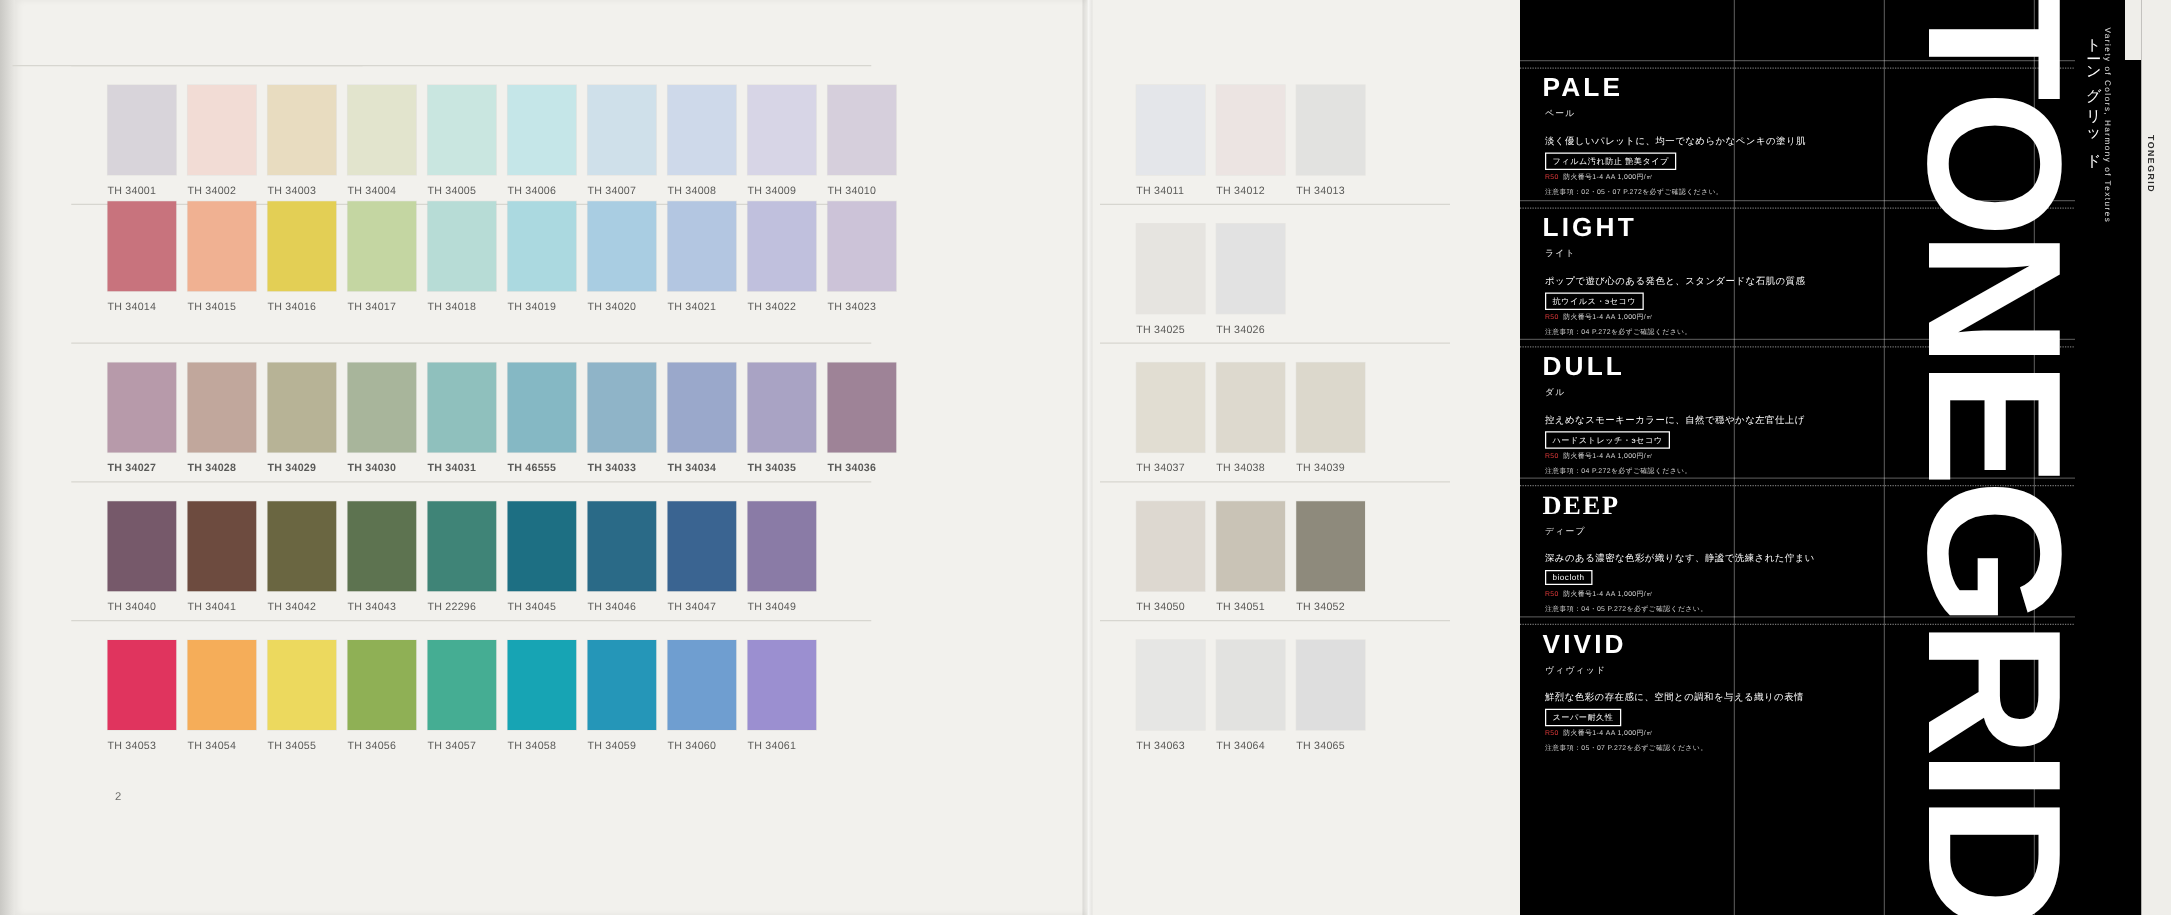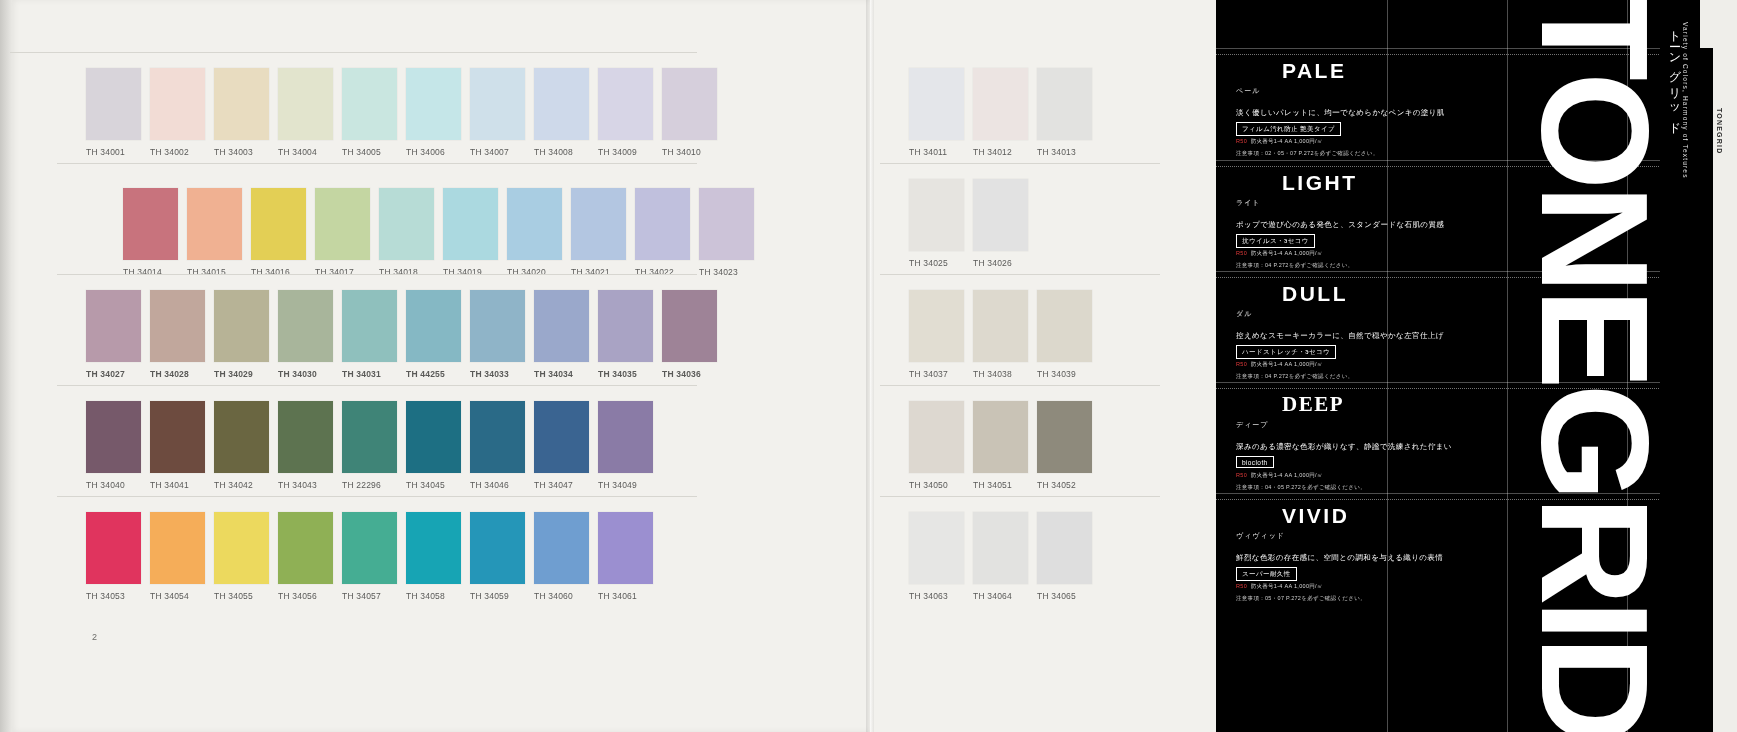--- a/index.html
+++ b/index.html
@@ -64,21 +64,21 @@
   .tex-weave{background-image:
       repeating-linear-gradient(0deg,rgba(255,255,255,.20) 0 1px,transparent 1px 3px),
       repeating-linear-gradient(90deg,rgba(0,0,0,.10) 0 1px,transparent 1px 3px),
       var(--c);
       background-size:100% 100%,100% 100%,100% 100%;}
 
   
   .sec{position:absolute;left:0;width:521px;color:#fff;}
   .sec-title{
     position:absolute;left:18px;font-size:21px;font-weight:bold;
-    letter-spacing:2.5px;color:#fff;line-height:1;margin-left:48px;
+    letter-spacing:2.5px;color:#fff;line-height:1;
   }
   .sec-title.serif{font-family:"Liberation Serif", serif;letter-spacing:1.5px;}
   .sec-kana{position:absolute;left:20px;font-size:7px;color:#e6e6e6;letter-spacing:1px;}
   .sec-desc{position:absolute;left:20px;font-size:7.5px;color:#ffffff;letter-spacing:.4px;white-space:nowrap;}
   .sec-badge{
     position:absolute;left:20px;font-size:6.5px;color:#fff;
     border:1px solid #fff;padding:1.5px 5px;letter-spacing:.4px;white-space:nowrap;
   }
   .sec-spec{position:absolute;left:20px;font-size:5.5px;color:#d8d8d8;letter-spacing:.3px;white-space:nowrap;}
   .sec-spec .red{color:#e03a3a;}
@@ -172,21 +172,21 @@
           <div class="sw tex-paint" style="--c:#d7d5e6;background-color:#d7d5e6"></div>
           <div class="lbl">TH 34009</div>
         </div>
         <div class="cell">
           <div class="sw tex-paint" style="--c:#d6cfdc;background-color:#d6cfdc"></div>
           <div class="lbl">TH 34010</div>
         </div>
       </div>
       <div class="rowline" style="top: 163px;"></div>
       <div class="rowline" style="left: 880px; width: 280px; top: 163px;"></div>
-      <div class="swatches" style="top: 188px; position: absolute; margin-left: 37px;">
+      <div class="swatches" style="top: 161px; position: absolute;">
         <div class="cell">
           <div class="sw tex-stucco" style="--c:#c8737d;background-color:#c8737d"></div>
           <div class="lbl">TH 34014</div>
         </div>
         <div class="cell">
           <div class="sw tex-stucco" style="--c:#f0b192;background-color:#f0b192"></div>
           <div class="lbl">TH 34015</div>
         </div>
         <div class="cell">
           <div class="sw tex-stucco" style="--c:#e3cf55;background-color:#e3cf55"></div>
@@ -239,21 +239,21 @@
         <div class="cell">
           <div class="sw tex-stucco" style="--c:#a8b59b;background-color:#a8b59b"></div>
           <div class="lbl">TH 34030</div>
         </div>
         <div class="cell">
           <div class="sw tex-stucco" style="--c:#8fc0bd;background-color:#8fc0bd"></div>
           <div class="lbl">TH 34031</div>
         </div>
         <div class="cell">
           <div class="sw tex-stucco" style="--c:#85b8c4;background-color:#85b8c4"></div>
-          <div class="lbl">TH 44255</div>
+          <div class="lbl">TH 46555</div>
         </div>
         <div class="cell">
           <div class="sw tex-stucco" style="--c:#8fb4c8;background-color:#8fb4c8"></div>
           <div class="lbl">TH 34033</div>
         </div>
         <div class="cell">
           <div class="sw tex-stucco" style="--c:#9aa8cb;background-color:#9aa8cb"></div>
           <div class="lbl">TH 34034</div>
         </div>
         <div class="cell">

